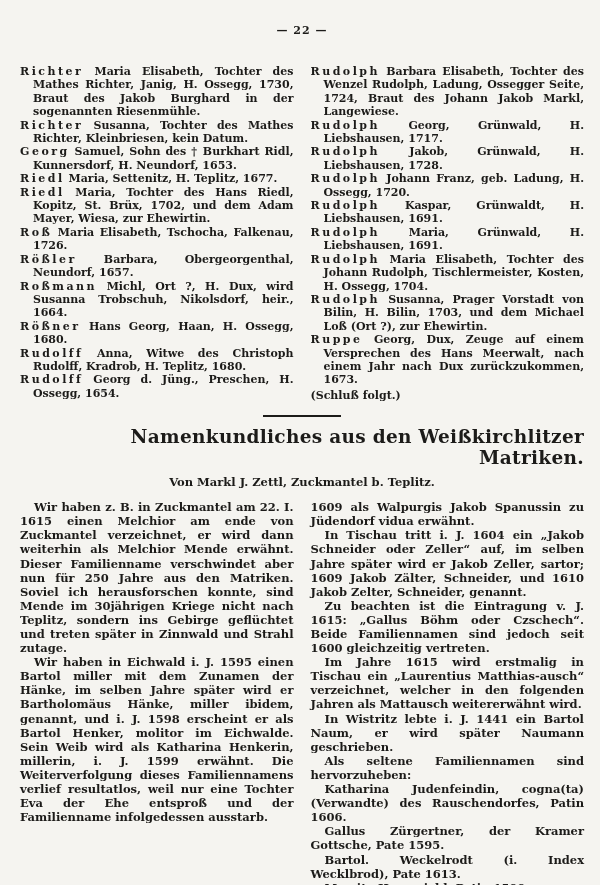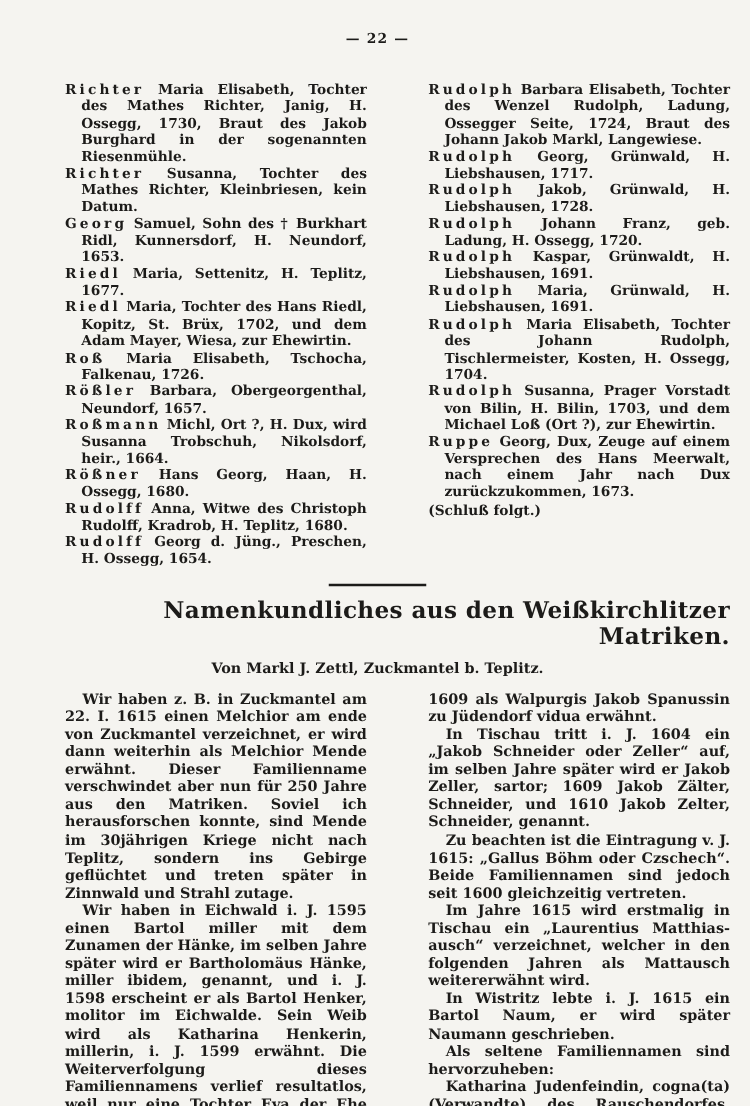--- a/index.html
+++ b/index.html
@@ -9,21 +9,21 @@
     color:#1c1b19;
     font-family:"DejaVu Serif","Liberation Serif",serif;
     overflow:hidden;
   }
   .page{box-sizing:border-box;width:600px;height:885px;padding:24px 16px 10px 20px;}
   .pageno{
     text-align:center;font-weight:bold;font-size:11px;letter-spacing:1px;
     margin:0 0 28px 0;
   }
   .cols{display:flex;gap:17px;}
-  .col{flex:1;min-width:0;margin-left:32px;}
+  .col{flex:1;min-width:0;}
   
   .entry{
     margin:0;font-size:11px;line-height:13.4px;text-align:justify;
     font-weight:bold;padding-left:13px;text-indent:-13px;
   }
   .term{letter-spacing:2.5px;}
   .closing{margin:2px 0 0 0;font-size:11px;font-weight:bold;text-align:left;line-height:13.4px;}
   .divider{width:78px;height:2px;background:#1c1b19;margin:13px auto 9px auto;}
   .article-title{
     font-size:18.5px;font-weight:bold;text-align:right;margin:0 0 7px 0;letter-spacing:0.3px;
@@ -79,21 +79,21 @@
     <div class="col">
       <p class="para">Wir haben z. B. in Zuckmantel am 22. I. 1615 einen Melchior am ende von Zuckmantel verzeichnet, er wird dann weiterhin als Melchior Mende erwähnt. Dieser Familienname verschwindet aber nun für 250 Jahre aus den Matriken. Soviel ich herausforschen konnte, sind Mende im 30jährigen Kriege nicht nach Teplitz, sondern ins Gebirge geflüchtet und treten später in Zinnwald und Strahl zutage.</p>
       <p class="para">Wir haben in Eichwald i. J. 1595 einen Bartol miller mit dem Zunamen der Hänke, im selben Jahre später wird er Bartholomäus Hänke, miller ibidem, genannt, und i. J. 1598 erscheint er als Bartol Henker, molitor im Eichwalde. Sein Weib wird als Katharina Henkerin, millerin, i. J. 1599 erwähnt. Die Weiterverfolgung dieses Familiennamens verlief resultatlos, weil nur eine Tochter Eva der Ehe entsproß und der Familienname infolgedessen ausstarb.</p>
 
     </div>
     <div class="col">
       <p class="para flush">1609 als Walpurgis Jakob Spanussin zu Jüdendorf vidua erwähnt.</p>
       <p class="para">In Tischau tritt i. J. 1604 ein „Jakob Schneider oder Zeller“ auf, im selben Jahre später wird er Jakob Zeller, sartor; 1609 Jakob Zälter, Schneider, und 1610 Jakob Zelter, Schneider, genannt.</p>
       <p class="para">Zu beachten ist die Eintragung v. J. 1615: „Gallus Böhm oder Czschech“. Beide Familiennamen sind jedoch seit 1600 gleichzeitig vertreten.</p>
       <p class="para">Im Jahre 1615 wird erstmalig in Tischau ein „Laurentius Matthias-ausch“ verzeichnet, welcher in den folgenden Jahren als Mattausch weitererwähnt wird.</p>
-      <p class="para">In Wistritz lebte i. J. 1615 ein Bartol Naum, er wird später Naumann geschrieben.</p>
+      <p class="para">In Wistritz lebte i. J. 1441 ein Bartol Naum, er wird später Naumann geschrieben.</p>
       <p class="para">Als seltene Familiennamen sind hervorzuheben:</p>
       <p class="para">Katharina Judenfeindin, cogna(ta) (Verwandte) des Rauschendorfes, Patin 1606.</p>
       <p class="para">Gallus Zürgertner, der Kramer Gottsche, Pate 1595.</p>
       <p class="para">Bartol. Weckelrodt (i. Index Wecklbrod), Pate 1613.</p>
       <p class="para">Marrita Hegemichl, Patin 1599.</p>
 
     </div>
   </div>
 
 </div>

